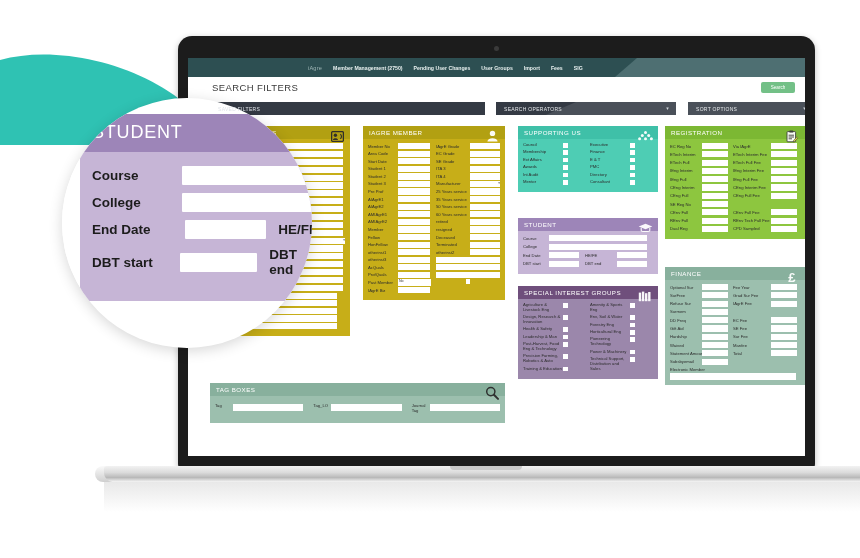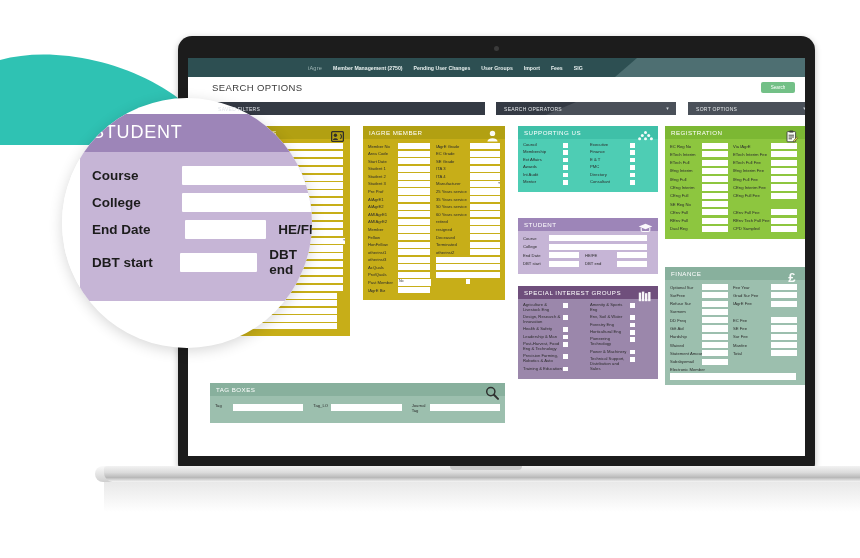--- a/index.html
+++ b/index.html
@@ -168,21 +168,21 @@
               <span class="navitem">Member Management (2750)</span>
               <span class="navitem">Pending User Changes</span>
               <span class="navitem">User Groups</span>
               <span class="navitem">Import</span>
               <span class="navitem">Fees</span>
               <span class="navitem">SIG</span>
             </div>
           </div>
 
           <div class="pagehead"></div>
-          <div class="pagetitle">SEARCH OPTIONS</div>
+          <div class="pagetitle">SEARCH FILTERS</div>
           <div class="searchbtn">Search</div>
 
           <div class="ctrlrow">
             <div class="ddark">
               <span class="ddlabel">SAVED FILTERS</span>
             </div>
             <div class="dd2">
               <span class="ddlabel">SEARCH OPERATORS</span>
               <span class="caret">▾</span>
             </div>

